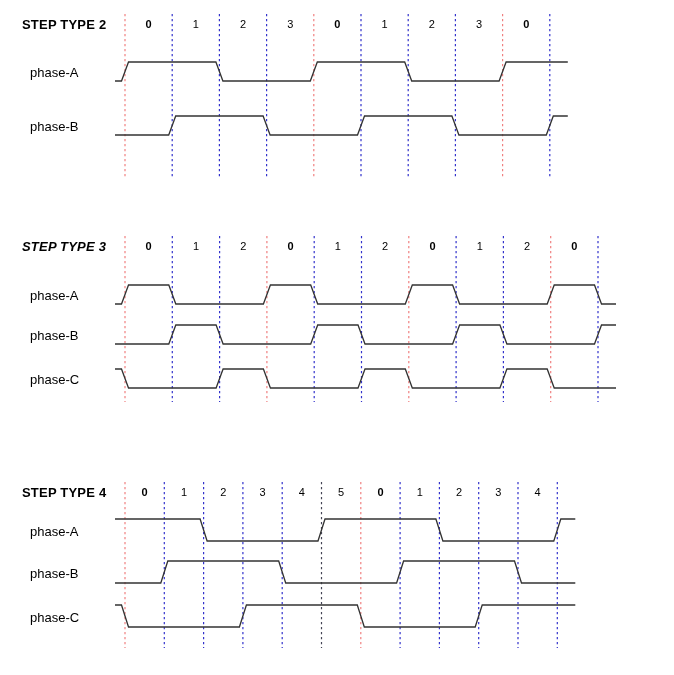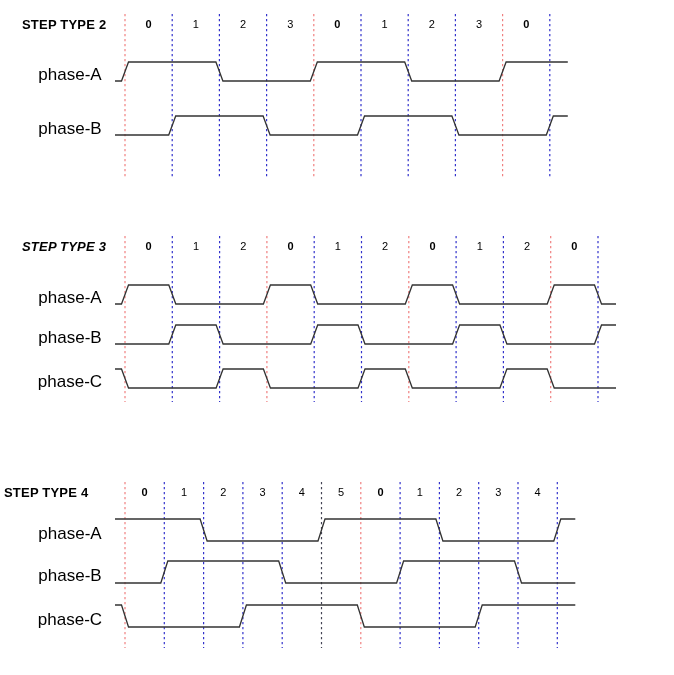--- a/index.html
+++ b/index.html
@@ -29,25 +29,25 @@
     font-family: "Liberation Sans", sans-serif;
     font-size: 13px;
     font-weight: bold;
     color: #000000;
     letter-spacing: 0.2px;
     white-space: nowrap;
   }
   .phase-label {
     position: absolute;
     font-family: "Liberation Sans", sans-serif;
-    font-size: 17px;
+    font-size: 13px;
     font-weight: normal;
     color: #000000;
     white-space: nowrap;
-    text-align: center;
+    text-align: left;
   }
   .step-num {
     position: absolute;
     font-family: "Liberation Sans", sans-serif;
     font-size: 11px;
     color: #000000;
     text-align: center;
     white-space: nowrap;
   }
   .step-num.is-bold {
@@ -121,21 +121,21 @@
         <line x1="456.09999999999997" x2="456.09999999999997" y1="236" y2="402" stroke="#3333cc" stroke-width="1.2" stroke-dasharray="2.2 2.8"></line>
         <line x1="503.4" x2="503.4" y1="236" y2="402" stroke="#3333cc" stroke-width="1.2" stroke-dasharray="2.2 2.8"></line>
         <line x1="550.7" x2="550.7" y1="236" y2="402" stroke="#f08080" stroke-width="1.2" stroke-dasharray="2.2 2.8"></line>
         <line x1="598" x2="598" y1="236" y2="402" stroke="#3333cc" stroke-width="1.2" stroke-dasharray="2.2 2.8"></line>
         <polyline points="115.00,304.00 121.50,304.00 128.50,285.00 168.80,285.00 175.80,304.00 263.40,304.00 270.40,285.00 310.70,285.00 317.70,304.00 405.30,304.00 412.30,285.00 452.60,285.00 459.60,304.00 547.20,304.00 554.20,285.00 594.50,285.00 601.50,304.00 616.00,304.00" fill="none" stroke="#333333" stroke-width="1.3" stroke-linejoin="miter" stroke-linecap="butt"></polyline>
         <polyline points="115.00,344.00 168.80,344.00 175.80,325.00 216.10,325.00 223.10,344.00 310.70,344.00 317.70,325.00 358.00,325.00 365.00,344.00 452.60,344.00 459.60,325.00 499.90,325.00 506.90,344.00 594.50,344.00 601.50,325.00 616.00,325.00" fill="none" stroke="#333333" stroke-width="1.3" stroke-linejoin="miter" stroke-linecap="butt"></polyline>
         <polyline points="115.00,369.00 121.50,369.00 128.50,388.00 216.10,388.00 223.10,369.00 263.40,369.00 270.40,388.00 358.00,388.00 365.00,369.00 405.30,369.00 412.30,388.00 499.90,388.00 506.90,369.00 547.20,369.00 554.20,388.00 616.00,388.00" fill="none" stroke="#333333" stroke-width="1.3" stroke-linejoin="miter" stroke-linecap="butt"></polyline>
       </svg>
     </div>
     <div class="diagram-block" style="top: 0px;">
-      <div class="block-title" style="left: 4px; top: 485px;">STEP TYPE 4</div>
+      <div class="block-title" style="left: 22px; top: 485px;">STEP TYPE 4</div>
       <div class="step-num is-bold" style="left: 124.65px; top: 486px; width: 40px;">0</div>
       <div class="step-num is-plain" style="left: 163.95px; top: 486px; width: 40px;">1</div>
       <div class="step-num is-plain" style="left: 203.25px; top: 486px; width: 40px;">2</div>
       <div class="step-num is-plain" style="left: 242.55px; top: 486px; width: 40px;">3</div>
       <div class="step-num is-plain" style="left: 281.85px; top: 486px; width: 40px;">4</div>
       <div class="step-num is-plain" style="left: 321.15px; top: 486px; width: 40px;">5</div>
       <div class="step-num is-bold" style="left: 360.45px; top: 486px; width: 40px;">0</div>
       <div class="step-num is-plain" style="left: 399.75px; top: 486px; width: 40px;">1</div>
       <div class="step-num is-plain" style="left: 439.05px; top: 486px; width: 40px;">2</div>
       <div class="step-num is-plain" style="left: 478.35px; top: 486px; width: 40px;">3</div>

